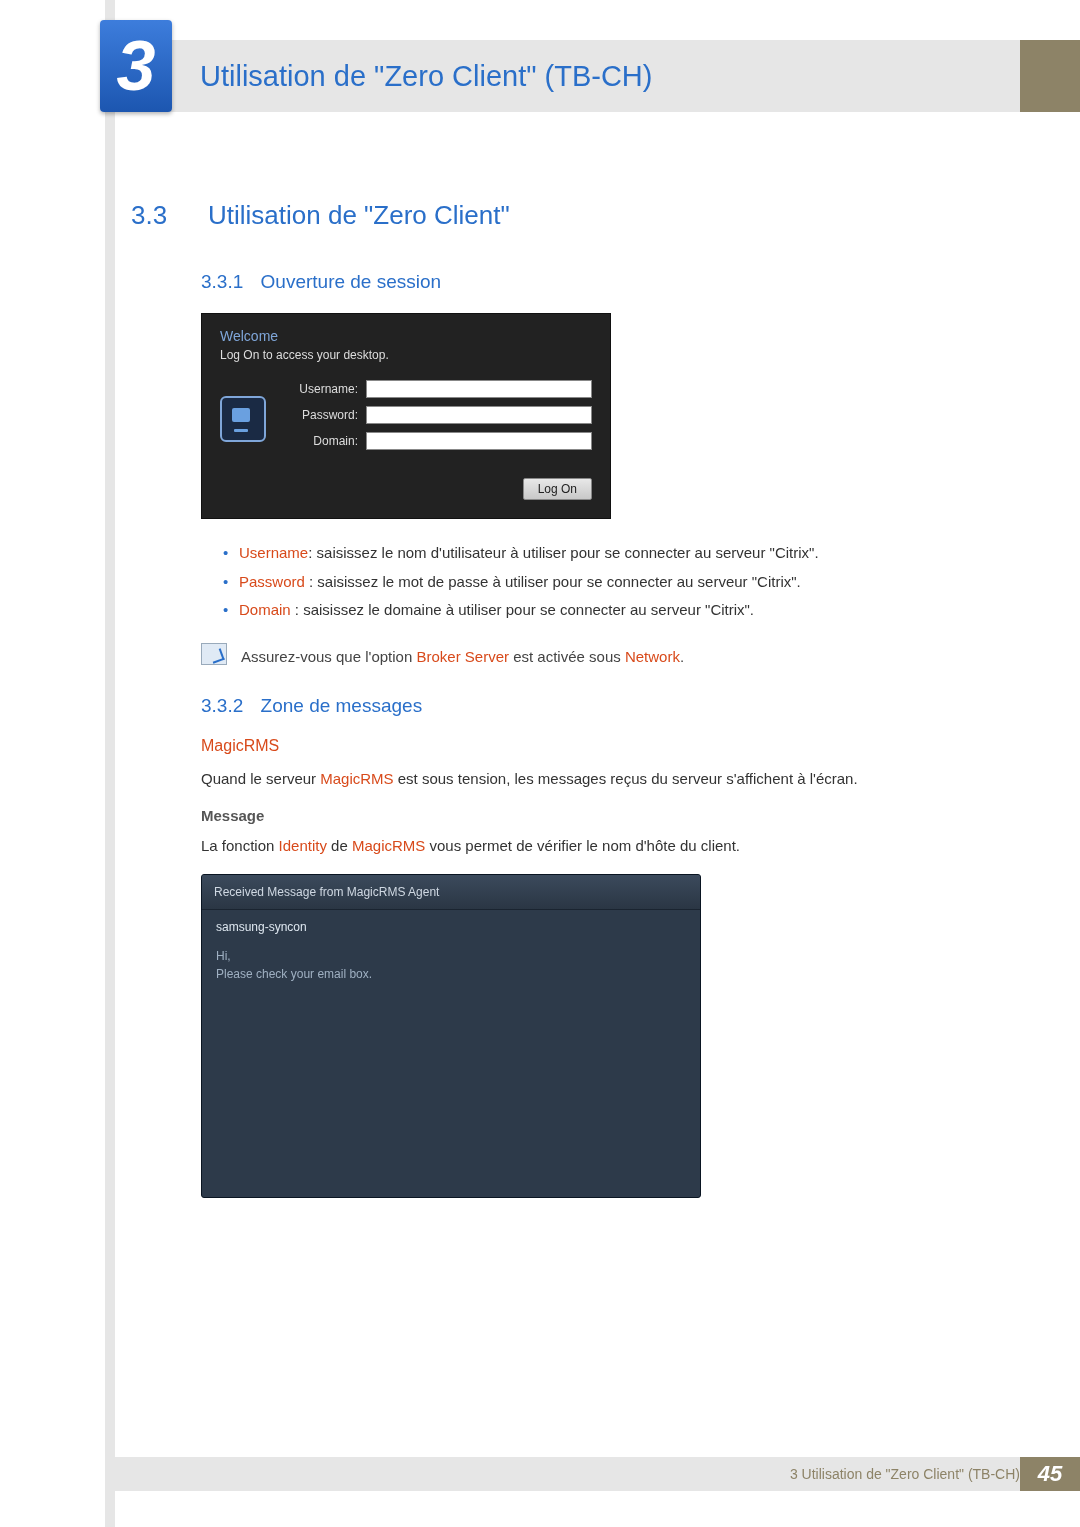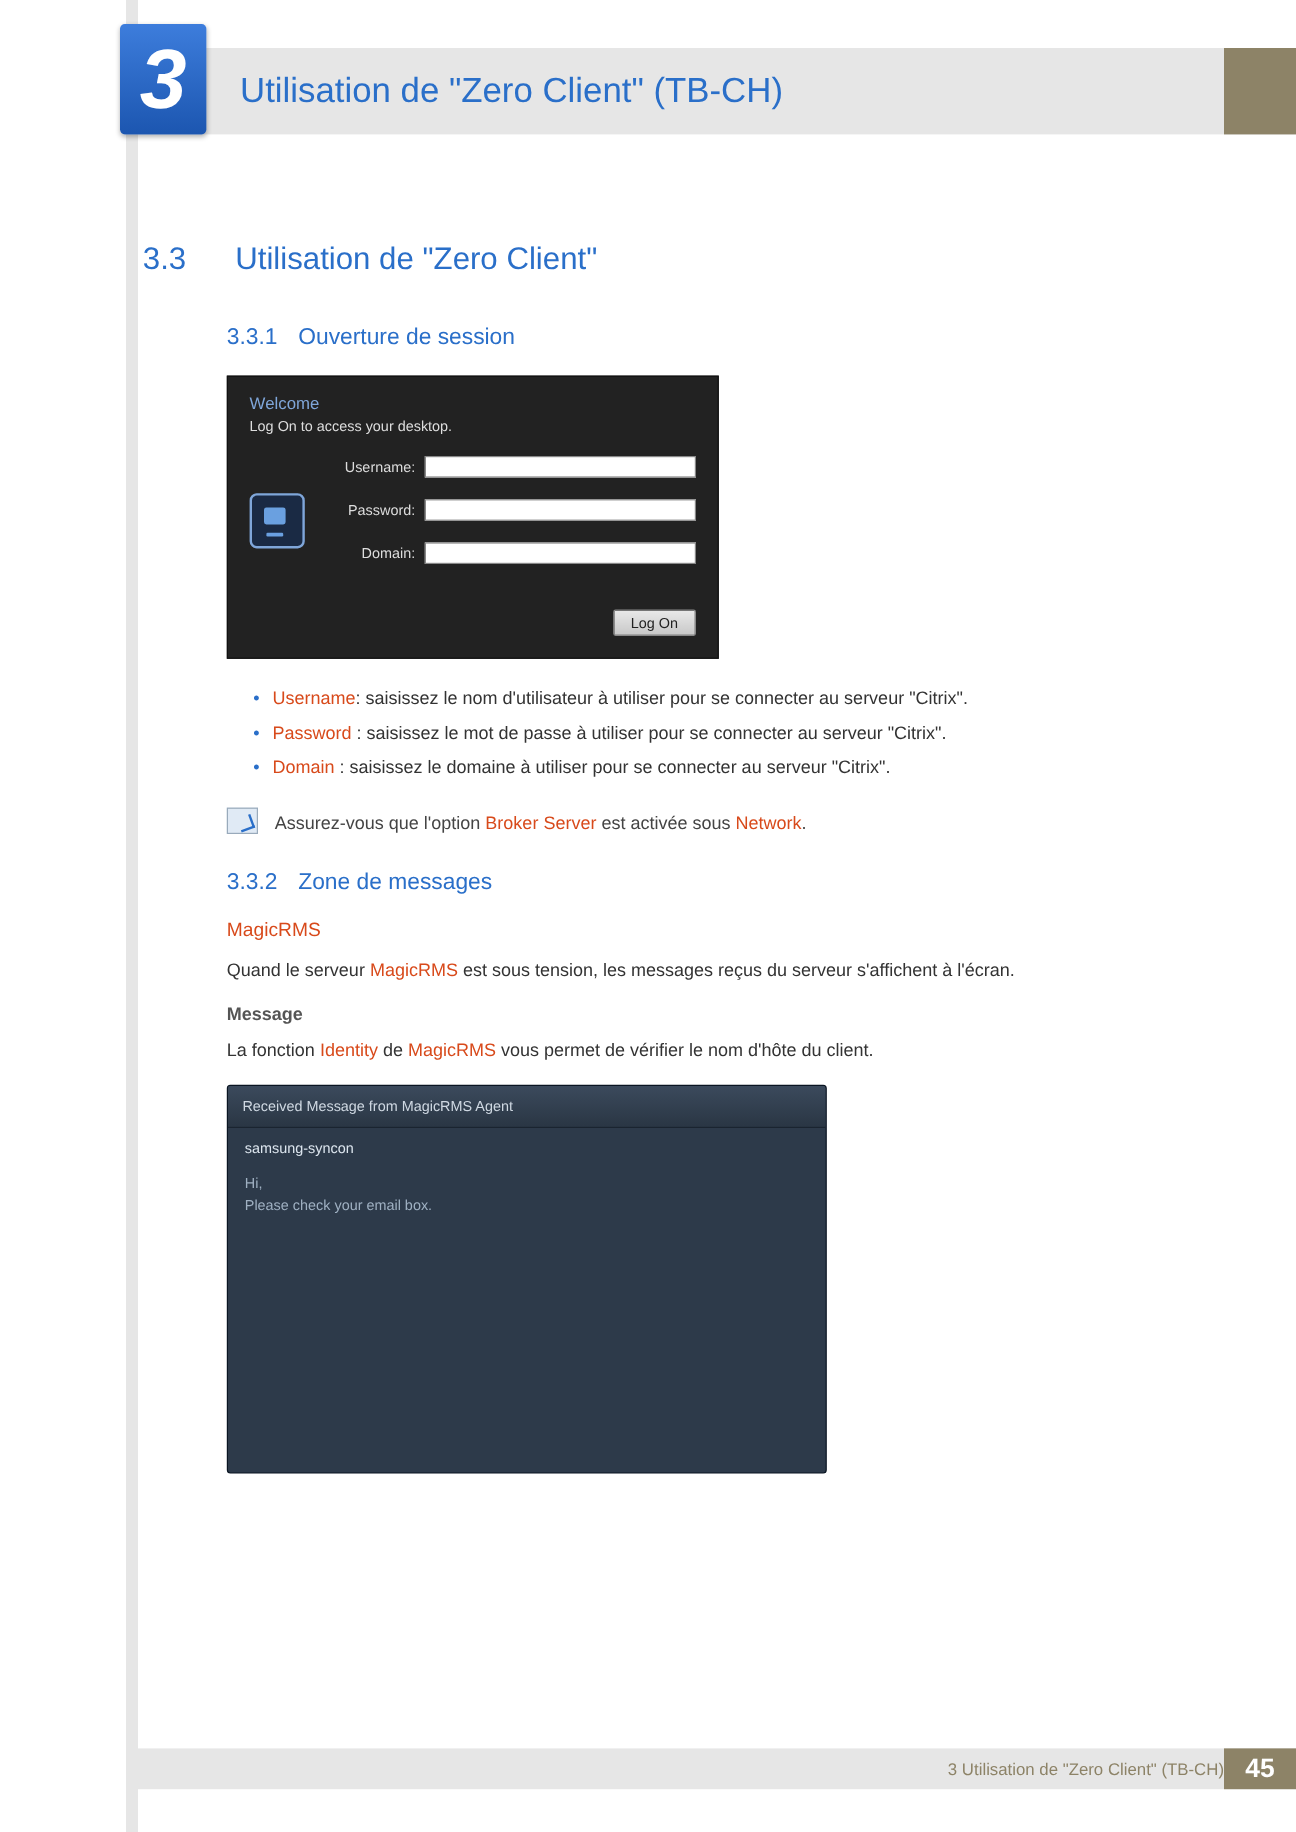--- a/index.html
+++ b/index.html
@@ -58,21 +58,21 @@
   .chapter-title {
     color: #2a6fc9;
     font-size: 29px;
     font-weight: 500;
   }
   .content {
     position: absolute;
     left: 115px;
     top: 200px;
     right: 60px;
-    padding-left: 4px;
+    padding-left: 16px;
   }
   .section-row {
     display: flex;
     align-items: baseline;
     gap: 22px;
     margin-bottom: 40px;
   }
   .section-num {
     color: #2a6fc9;
     font-size: 26px;
@@ -140,21 +140,21 @@
     position: absolute;
     left: 12px; bottom: 8px;
     width: 14px; height: 3px;
     background: #6aa0e0;
     border-radius: 1px;
   }
   .login-fields { flex: 1; }
   .login-field {
     display: flex;
     align-items: center;
-    margin-bottom: 18px;
+    margin-bottom: 8px;
   }
   .login-label {
     color: #ddd;
     font-size: 12px;
     width: 88px;
     text-align: right;
     padding-right: 8px;
   }
   .login-input {
     flex: 1;
@@ -300,20 +300,21 @@
   .footer-side {
     position: absolute;
     bottom: 36px;
     right: 0;
     width: 60px;
     height: 34px;
     background: #8d8367;
     color: #fff;
     font-size: 22px;
     font-weight: bold;
+    font-style: italic;
     display: flex;
     align-items: center;
     justify-content: center;
   }
   .footer-text {
     color: #8d8367;
     font-size: 14px;
   }
 </style>
 </head>

